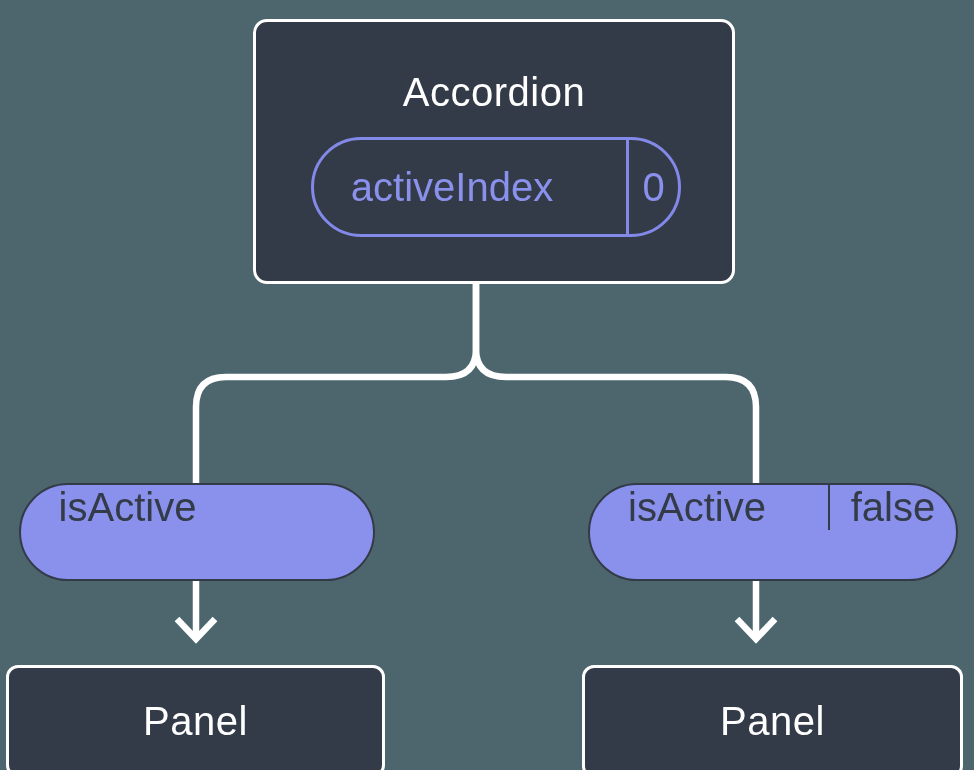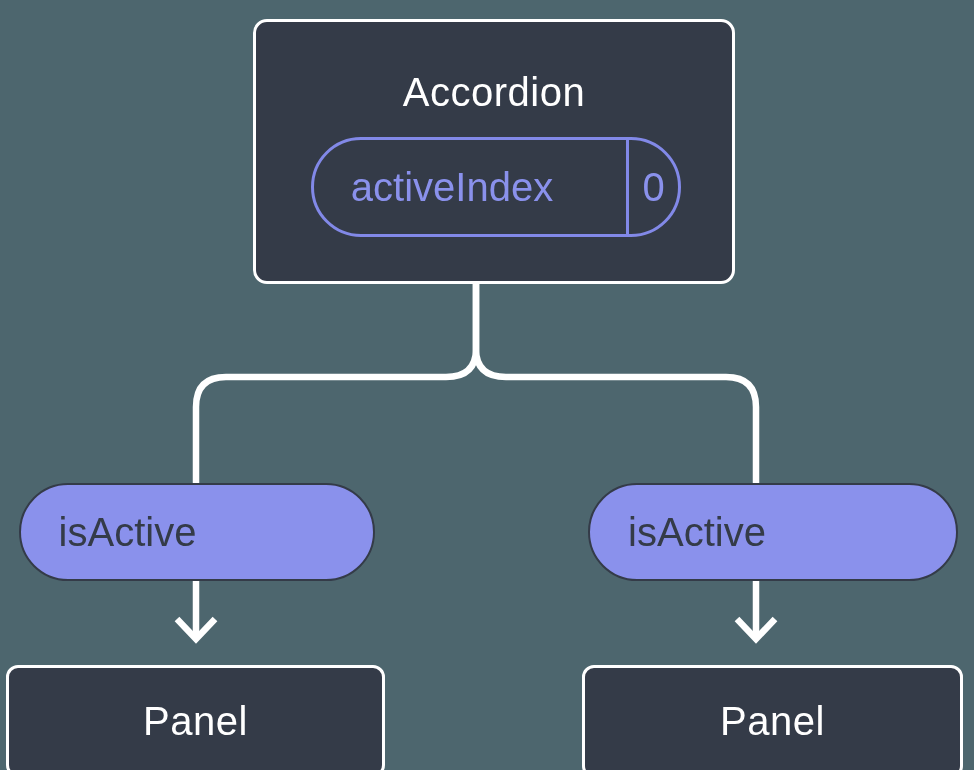--- a/index.html
+++ b/index.html
@@ -56,21 +56,21 @@
   svg.connectors path{
     fill:none;stroke:var(--connector);stroke-width:6.5px;
   }
 
   
   .prop-pill{
     position:absolute;height:98px;
     background:var(--accent-purple);
     border:2.5px solid var(--pill-text-dark);
     border-radius:49px;
-    display:flex;align-items:center;
+    display:flex;align-items:flex-start;
     color:var(--pill-text-dark);
     font-size:40px;
     gap:24px;
   }
   .prop-pill.left{left:19px;top:467px;width:356px;}
   .prop-pill.right{left:588px;top:467px;width:370px;}
   .prop-pill .pill-key{
     display:flex;align-items:center;justify-content:center;
   }
   .prop-pill.left .pill-key{flex:0 0 213px;}
@@ -120,20 +120,21 @@
       <div class="pill-val">0</div>
     </div>
   </div>
 
   <div class="prop-pill left">
     <div class="pill-key">isActive</div>
   </div>
 
   <div class="prop-pill right">
     <div class="pill-key">isActive</div>
+    <div class="pill-val">false</div>
   </div>
 
   <div class="panel-node left">
     <span>Panel</span>
   </div>
   <div class="panel-node right">
     <span>Panel</span>
   </div>
 
   <div class="bottom-strip"></div>

